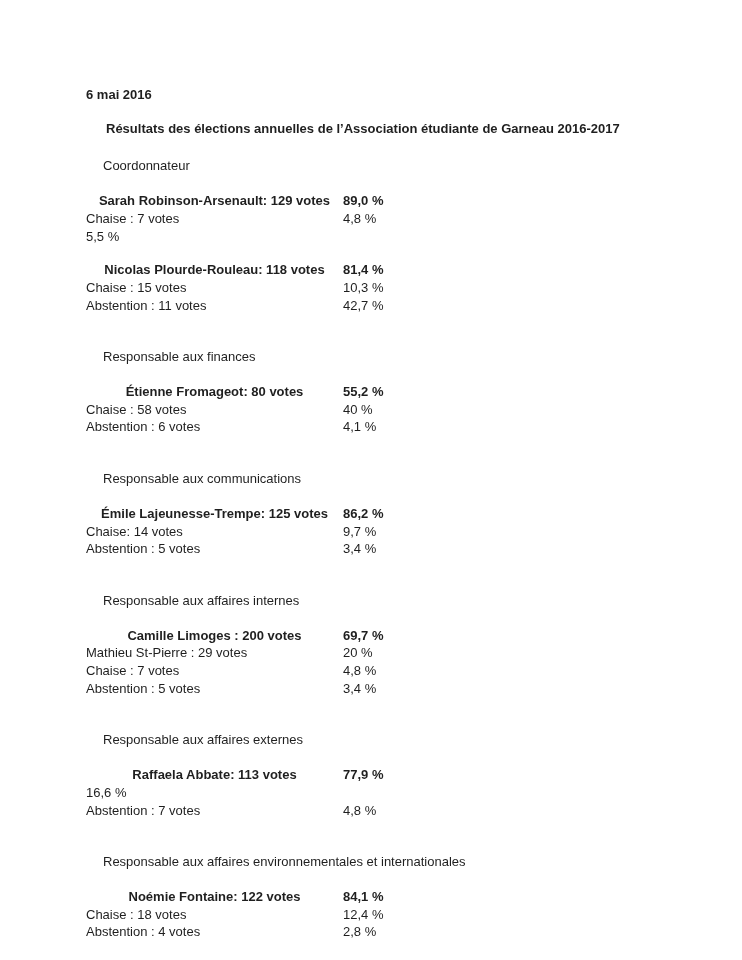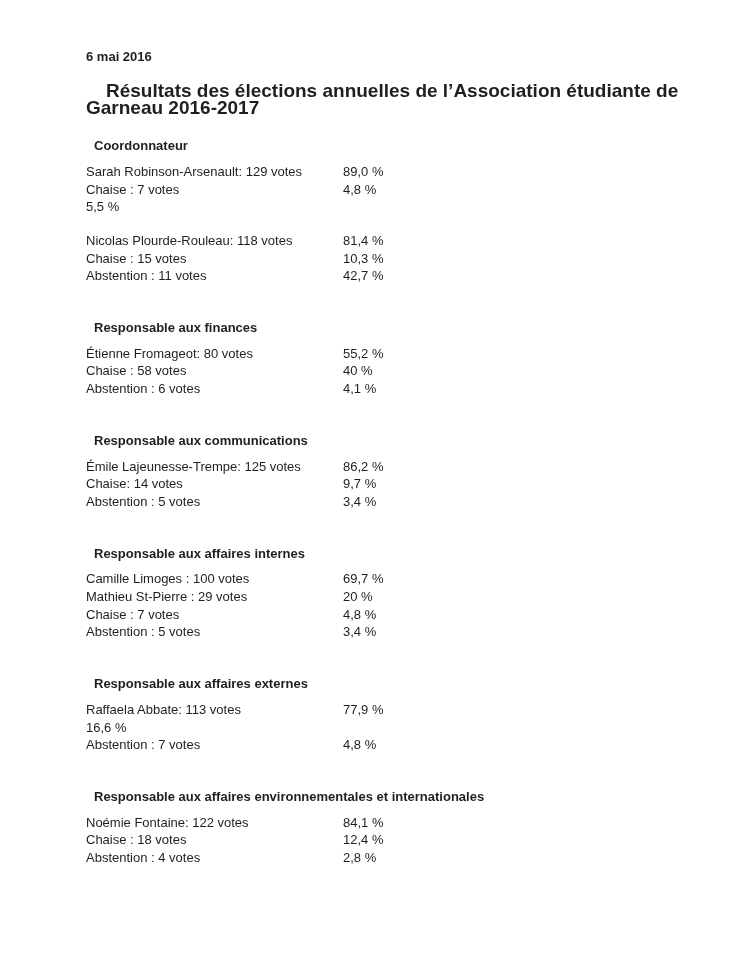--- a/index.html
+++ b/index.html
@@ -11,51 +11,51 @@
     width: 742px;
     height: 960px;
     font-family: "Liberation Sans", "DejaVu Sans", sans-serif;
     color: #1f1f1f;
     overflow: hidden;
   }
   .page {
     box-sizing: border-box;
     width: 742px;
     height: 960px;
-    padding: 48px 40px 0 86px;
+    padding: 86px 40px 0 86px;
   }
   .date {
     margin: 0;
     font-size: 13px;
     line-height: 17.7px;
     font-weight: bold;
   }
   .doc-title {
     margin: 16px 0 0 0;
-    font-size: 19px;
+    font-size: 13px;
     line-height: 17.7px;
     font-weight: bold;
     text-indent: 20px;
   }
   #sections .section { margin-top: 34px; }
   #sections .section:nth-child(1) { margin-top: 20px; }
   #sections .section:nth-child(2) { margin-top: 16px; }
   .sec-title {
-    margin: 8px;
+    margin: 17px;
     font-size: 13px;
     line-height: 17.7px;
-    font-weight: bold;
+    font-weight: normal;
   }
   .row {
     display: flex;
     font-size: 13px;
     line-height: 17.7px;
     font-weight: normal;
   }
-  .row.bold { font-weight: normal; }
+  .row.bold { font-weight: bold; text-align: center; }
   .row .label {
     flex: 0 0 257px;
     width: 257px;
   }
   .row .pct {
     flex: 0 0 auto;
   }
 </style>
 </head>
 <body>
@@ -118,21 +118,21 @@
           <span class="pct">9,7 %</span>
         </div>
         <div class="row">
           <span class="label">Abstention : 5 votes</span>
           <span class="pct">3,4 %</span>
         </div>
       </div>
       <div class="section">
         <p class="sec-title">Responsable aux affaires internes</p>
         <div class="row bold">
-          <span class="label">Camille Limoges : 100 votes</span>
+          <span class="label">Camille Limoges : 200 votes</span>
           <span class="pct">69,7 %</span>
         </div>
         <div class="row">
           <span class="label">Mathieu St-Pierre : 29 votes</span>
           <span class="pct">20 %</span>
         </div>
         <div class="row">
           <span class="label">Chaise : 7 votes</span>
           <span class="pct">4,8 %</span>
         </div>

